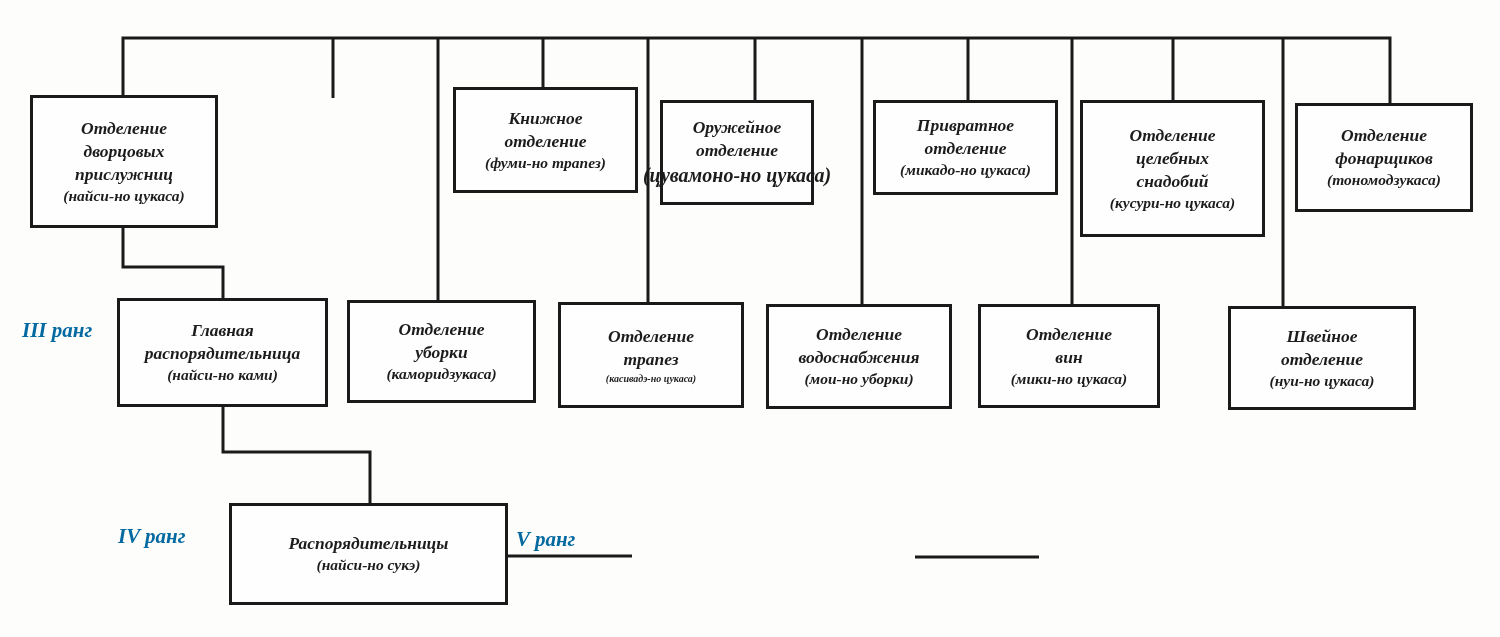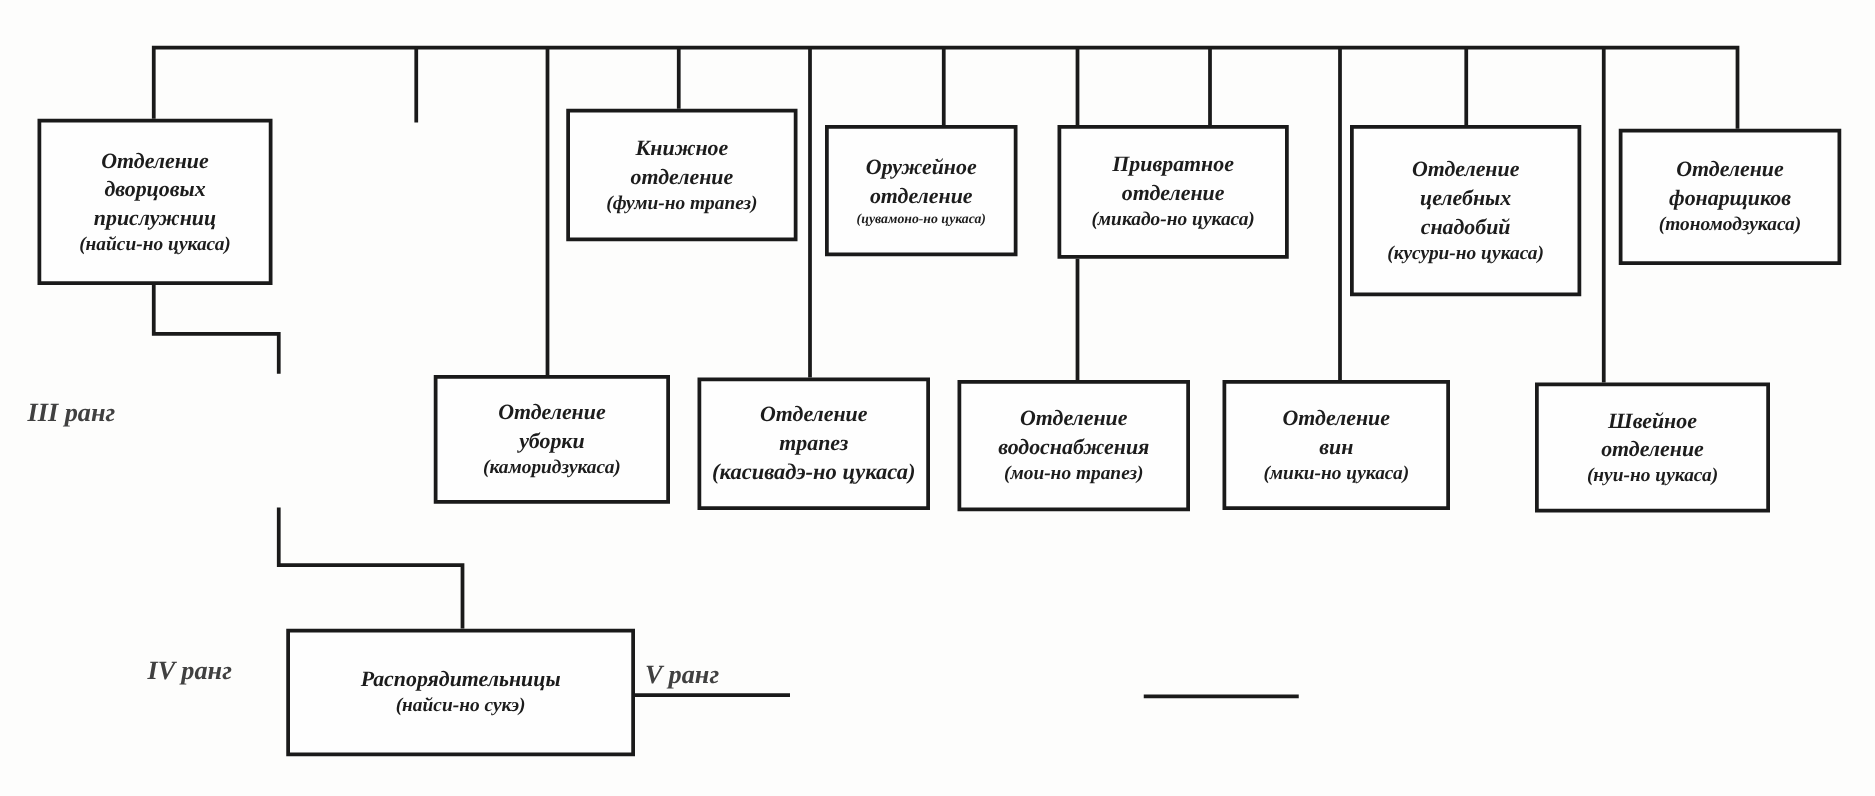--- a/index.html
+++ b/index.html
@@ -22,21 +22,21 @@
     color:#1c1c1c;
     box-sizing:border-box;
     line-height:1.32;
     font-size:17.5px;
     padding:2px 4px;
   }
   .node .sub{font-size:15.5px;white-space:nowrap;}
   .rank{
     position:absolute;
     font-style:italic;font-weight:bold;
-    color:#404040;
+    color:#0369a1;
     font-size:21px;
     white-space:nowrap;
   }
 </style>
 </head>
 <body>
 
 <div class="stage">
 
   <svg class="wires" viewBox="0 0 1500 637" xmlns="http://www.w3.org/2000/svg">
@@ -79,59 +79,64 @@
 
   <div class="node" style="left:453px;top:87px;width:185px;height:106px">
     <span>Книжное</span>
     <span>отделение</span>
     <span class="sub">(фуми-но трапез)</span>
   </div>
 
   <div class="node" style="left:660px;top:100px;width:154px;height:105px">
     <span>Оружейное</span>
     <span>отделение</span>
-    <span class="sub" style="font-size:11px">(цувамоно-но цукаса)</span>
+    <span class="sub" style="font-size:20px">(цувамоно-но цукаса)</span>
   </div>
 
-  <div class="node" style="left:846px;top:100px;width:185px;height:107px">
+  <div class="node" style="left:873px;top:100px;width:185px;height:95px">
     <span>Привратное</span>
     <span>отделение</span>
     <span class="sub">(микадо-но цукаса)</span>
   </div>
 
   <div class="node" style="left:1080px;top:100px;width:185px;height:137px">
     <span>Отделение</span>
     <span>целебных</span>
     <span>снадобий</span>
     <span class="sub">(кусури-но цукаса)</span>
   </div>
 
   <div class="node" style="left:1295px;top:103px;width:178px;height:109px">
     <span>Отделение</span>
     <span>фонарщиков</span>
     <span class="sub">(тономодзукаса)</span>
   </div>
 
+  <div class="node" style="left:117px;top:298px;width:211px;height:109px">
+    <span>Главная</span>
+    <span>распорядительница</span>
+    <span class="sub">(найси-но ками)</span>
+  </div>
 
   <div class="node" style="left:347px;top:300px;width:189px;height:103px">
     <span>Отделение</span>
     <span>уборки</span>
     <span class="sub">(каморидзукаса)</span>
   </div>
 
   <div class="node" style="left:558px;top:302px;width:186px;height:106px">
     <span>Отделение</span>
     <span>трапез</span>
-    <span class="sub" style="font-size:18px">(касивадэ-но цукаса)</span>
+    <span class="sub" style="font-size:10px">(касивадэ-но цукаса)</span>
   </div>
 
   <div class="node" style="left:766px;top:304px;width:186px;height:105px">
     <span>Отделение</span>
     <span>водоснабжения</span>
-    <span class="sub">(мои-но трапез)</span>
+    <span class="sub">(мои-но уборки)</span>
   </div>
 
   <div class="node" style="left:978px;top:304px;width:182px;height:104px">
     <span>Отделение</span>
     <span>вин</span>
     <span class="sub">(мики-но цукаса)</span>
   </div>
 
   <div class="node" style="left:1228px;top:306px;width:188px;height:104px">
     <span>Швейное</span>

